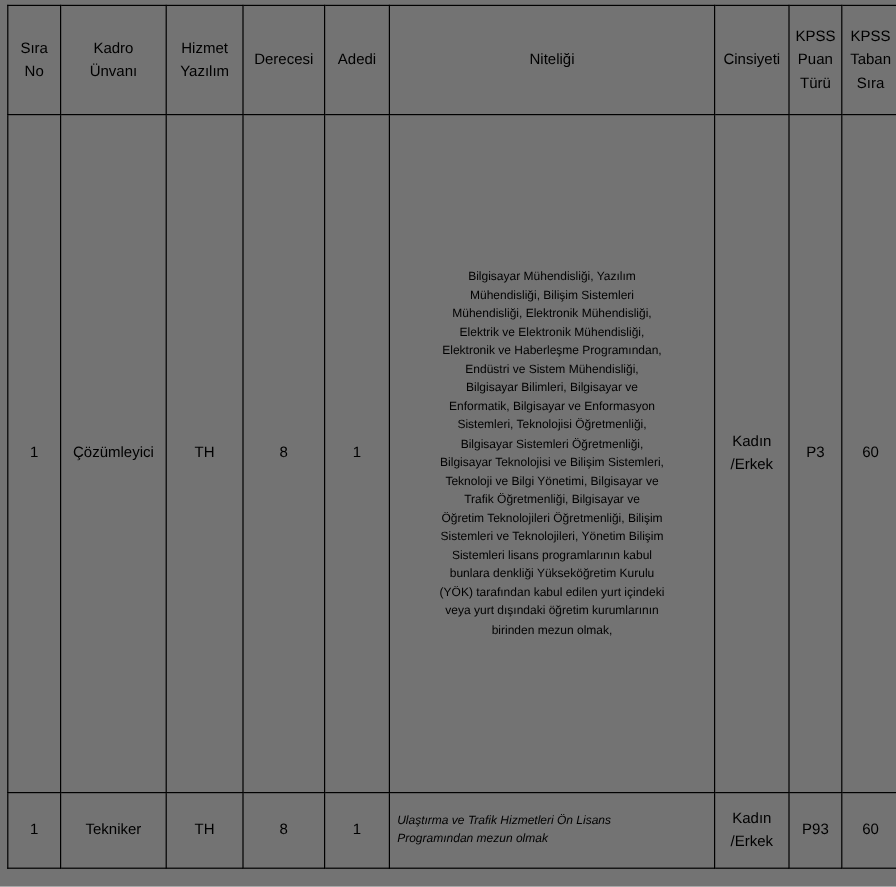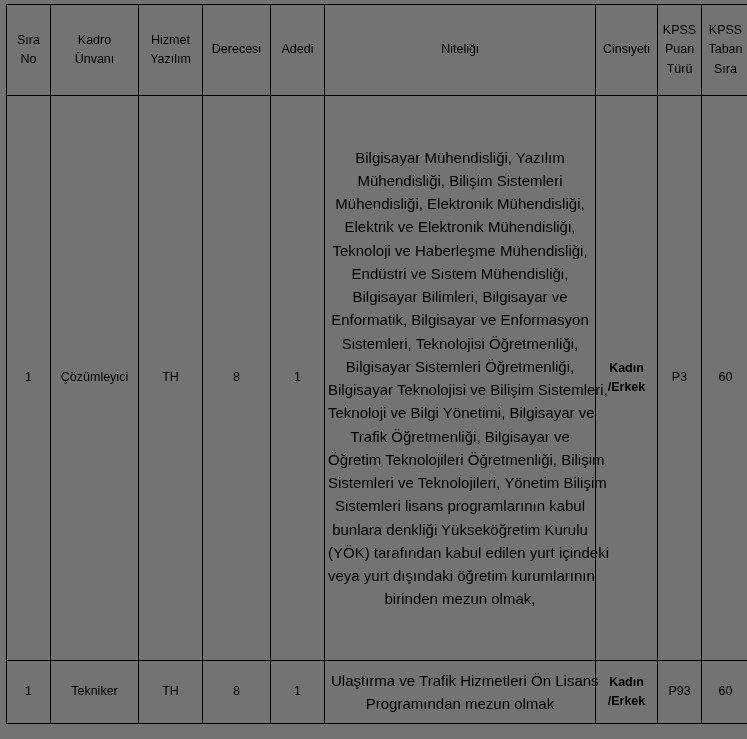--- a/index.html
+++ b/index.html
@@ -51,40 +51,41 @@
   col.c-nitelik { width: 271px; }
   col.c-cinsiyet{ width: 62px; }
   col.c-kpssturu{ width: 44px; }
   col.c-kpsstaban{ width: 48px; }
 
   td.nitelik {
     text-align: left;
     vertical-align: top;
     padding: 6px 8px 6px 10px;
     line-height: 1.92;
-    font-size: 15px;
+    font-size: 10px;
   }
   td.nitelik .nline {
     display: block;
     white-space: nowrap;
   }
   td.nitelik.centered {
-    text-align: center;
+    text-align: left;
     vertical-align: middle;
     padding: 4px 6px;
+    font-style: italic;
   }
   td.nitelik.centered .nline {
     display: block;
     white-space: nowrap;
   }
   td.cinsiyet {
     font-size: 12.5px;
     line-height: 1.5;
   }
-  td.cinsiyet .cline { display: block; font-weight: bold; }
+  td.cinsiyet .cline { display: block; }
   .row-tall td { height: 560px; }
   .row-short td { height: 54px; }
 </style>
 </head>
 <body>
 
 <div class="page">
   <table class="kadro">
     <colgroup>
       <col class="c-sira">
@@ -140,21 +141,21 @@
         <td>1</td>
         <td>Çözümleyici</td>
         <td>TH</td>
         <td>8</td>
         <td>1</td>
         <td class="nitelik">
           <span class="nline">Bilgisayar Mühendisliği, Yazılım</span>
           <span class="nline">Mühendisliği, Bilişim Sistemleri</span>
           <span class="nline">Mühendisliği, Elektronik Mühendisliği,</span>
           <span class="nline">Elektrik ve Elektronik Mühendisliği,</span>
-          <span class="nline">Teknoloji ve Haberleşme Mühendisliği,</span>
+          <span class="nline">Elektronik ve Haberleşme Programından,</span>
           <span class="nline">Endüstri ve Sistem Mühendisliği,</span>
           <span class="nline">Bilgisayar Bilimleri, Bilgisayar ve</span>
           <span class="nline">Enformatik, Bilgisayar ve Enformasyon</span>
           <span class="nline">Sistemleri, Teknolojisi Öğretmenliği,</span>
           <span class="nline">Bilgisayar Sistemleri Öğretmenliği,</span>
           <span class="nline">Bilgisayar Teknolojisi ve Bilişim Sistemleri,</span>
           <span class="nline">Teknoloji ve Bilgi Yönetimi, Bilgisayar ve</span>
           <span class="nline">Trafik Öğretmenliği, Bilgisayar ve</span>
           <span class="nline">Öğretim Teknolojileri Öğretmenliği, Bilişim</span>
           <span class="nline">Sistemleri ve Teknolojileri, Yönetim Bilişim</span>

